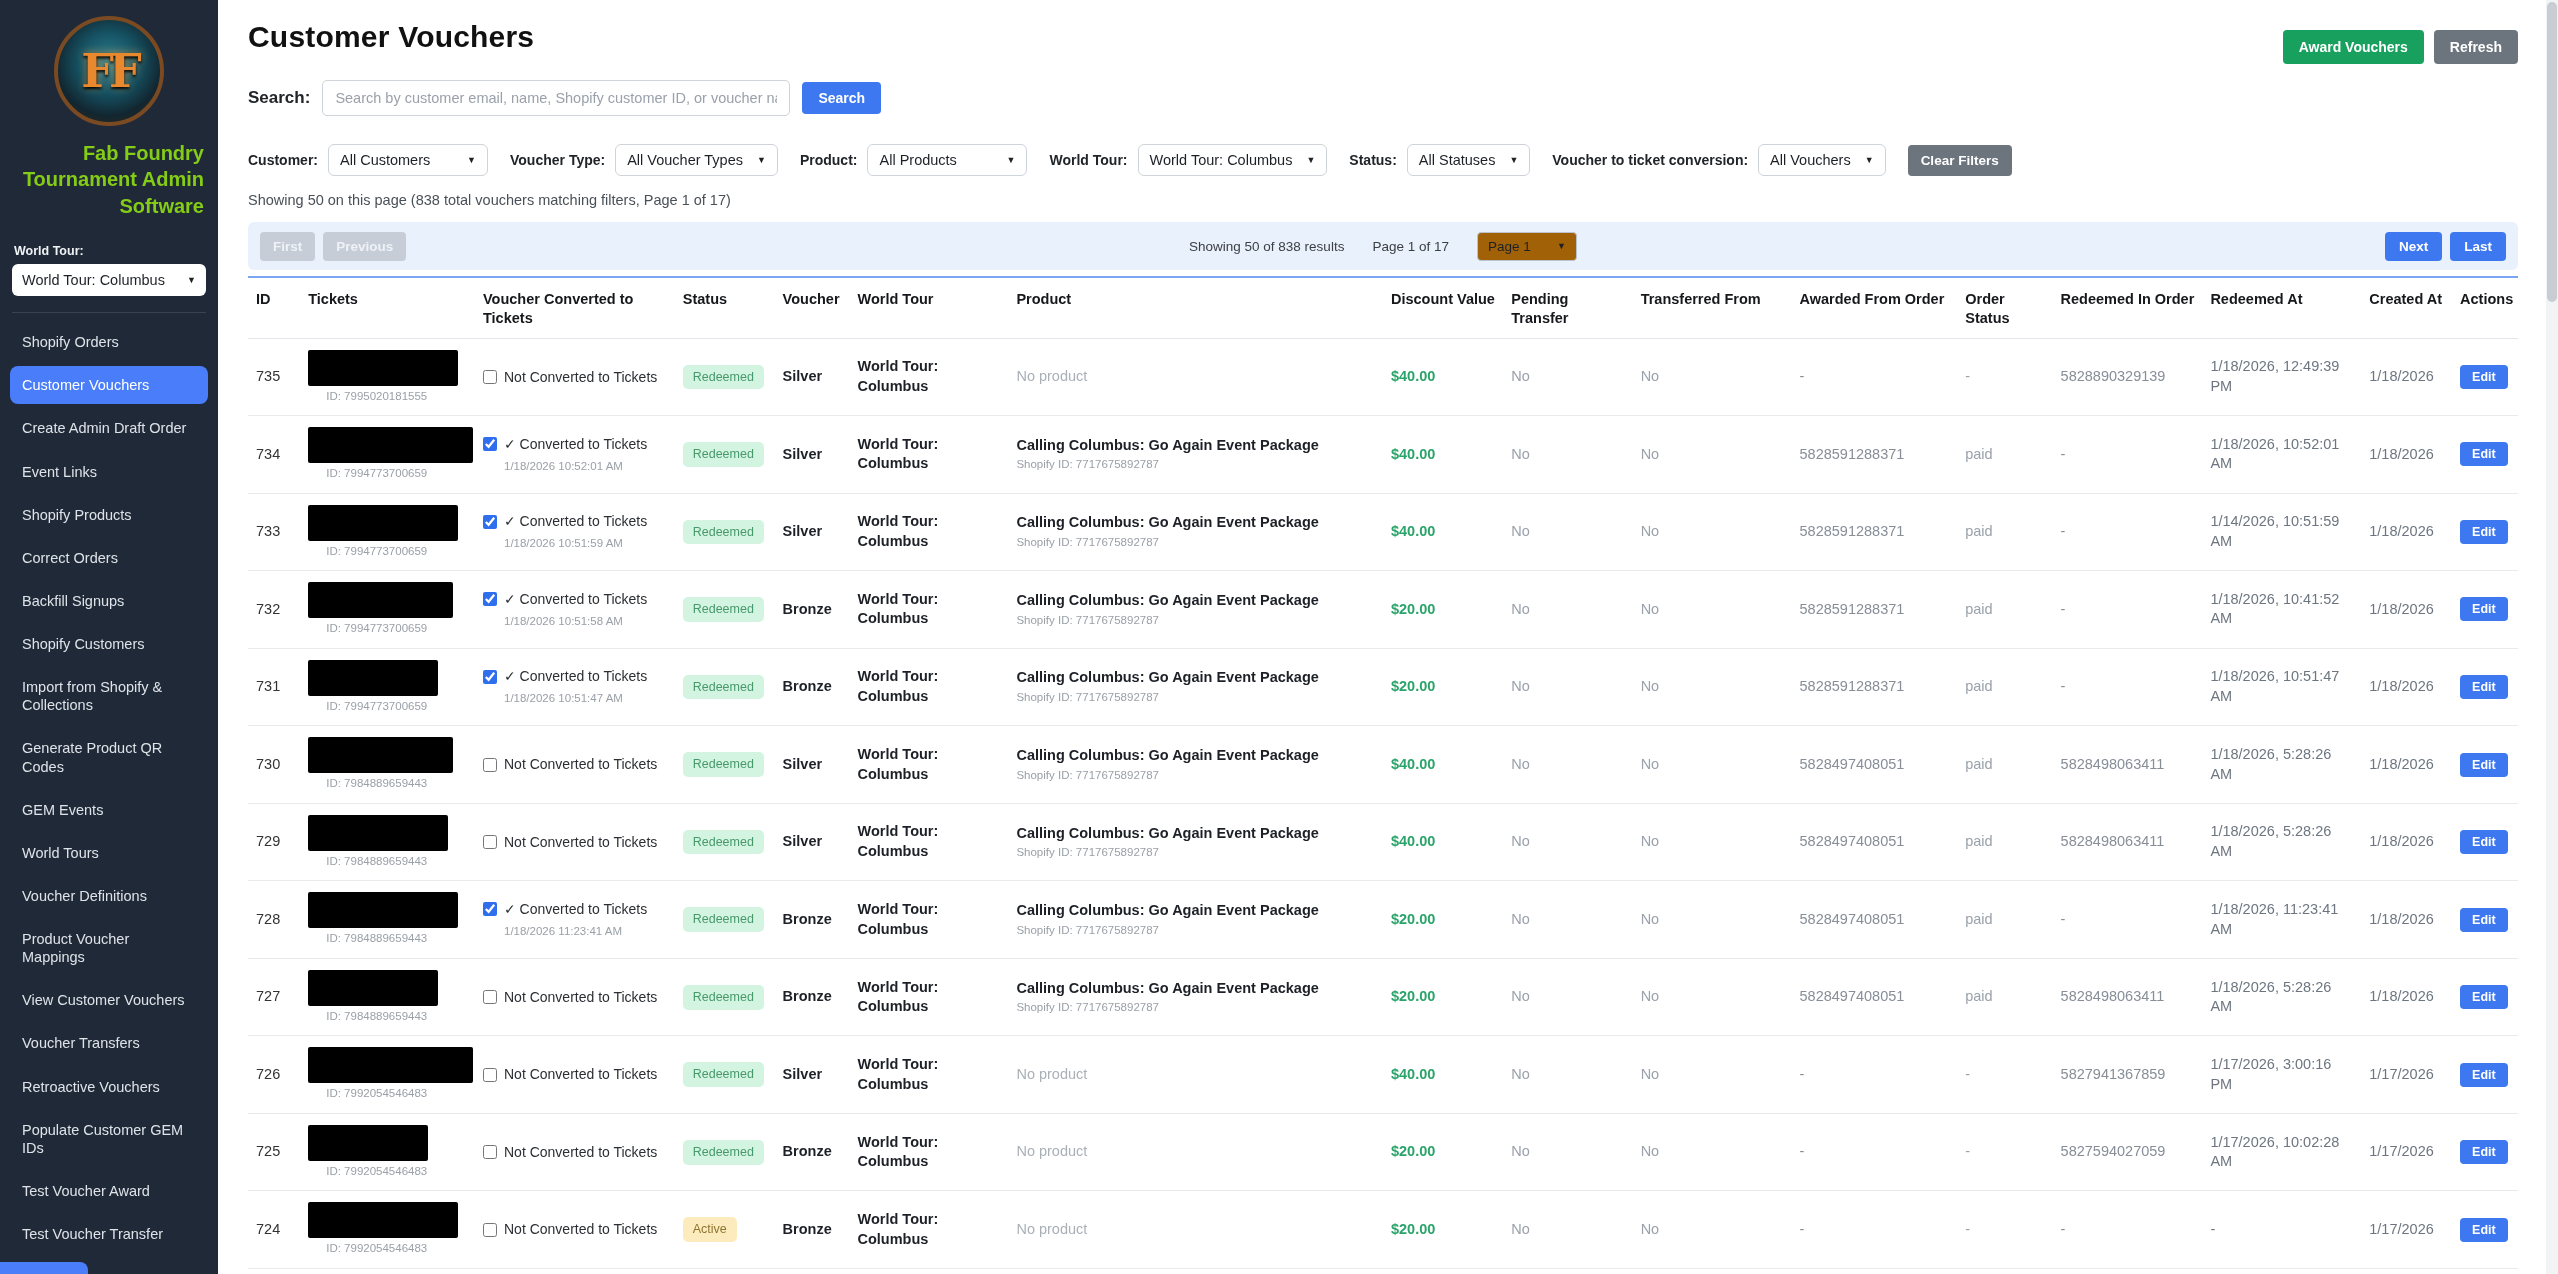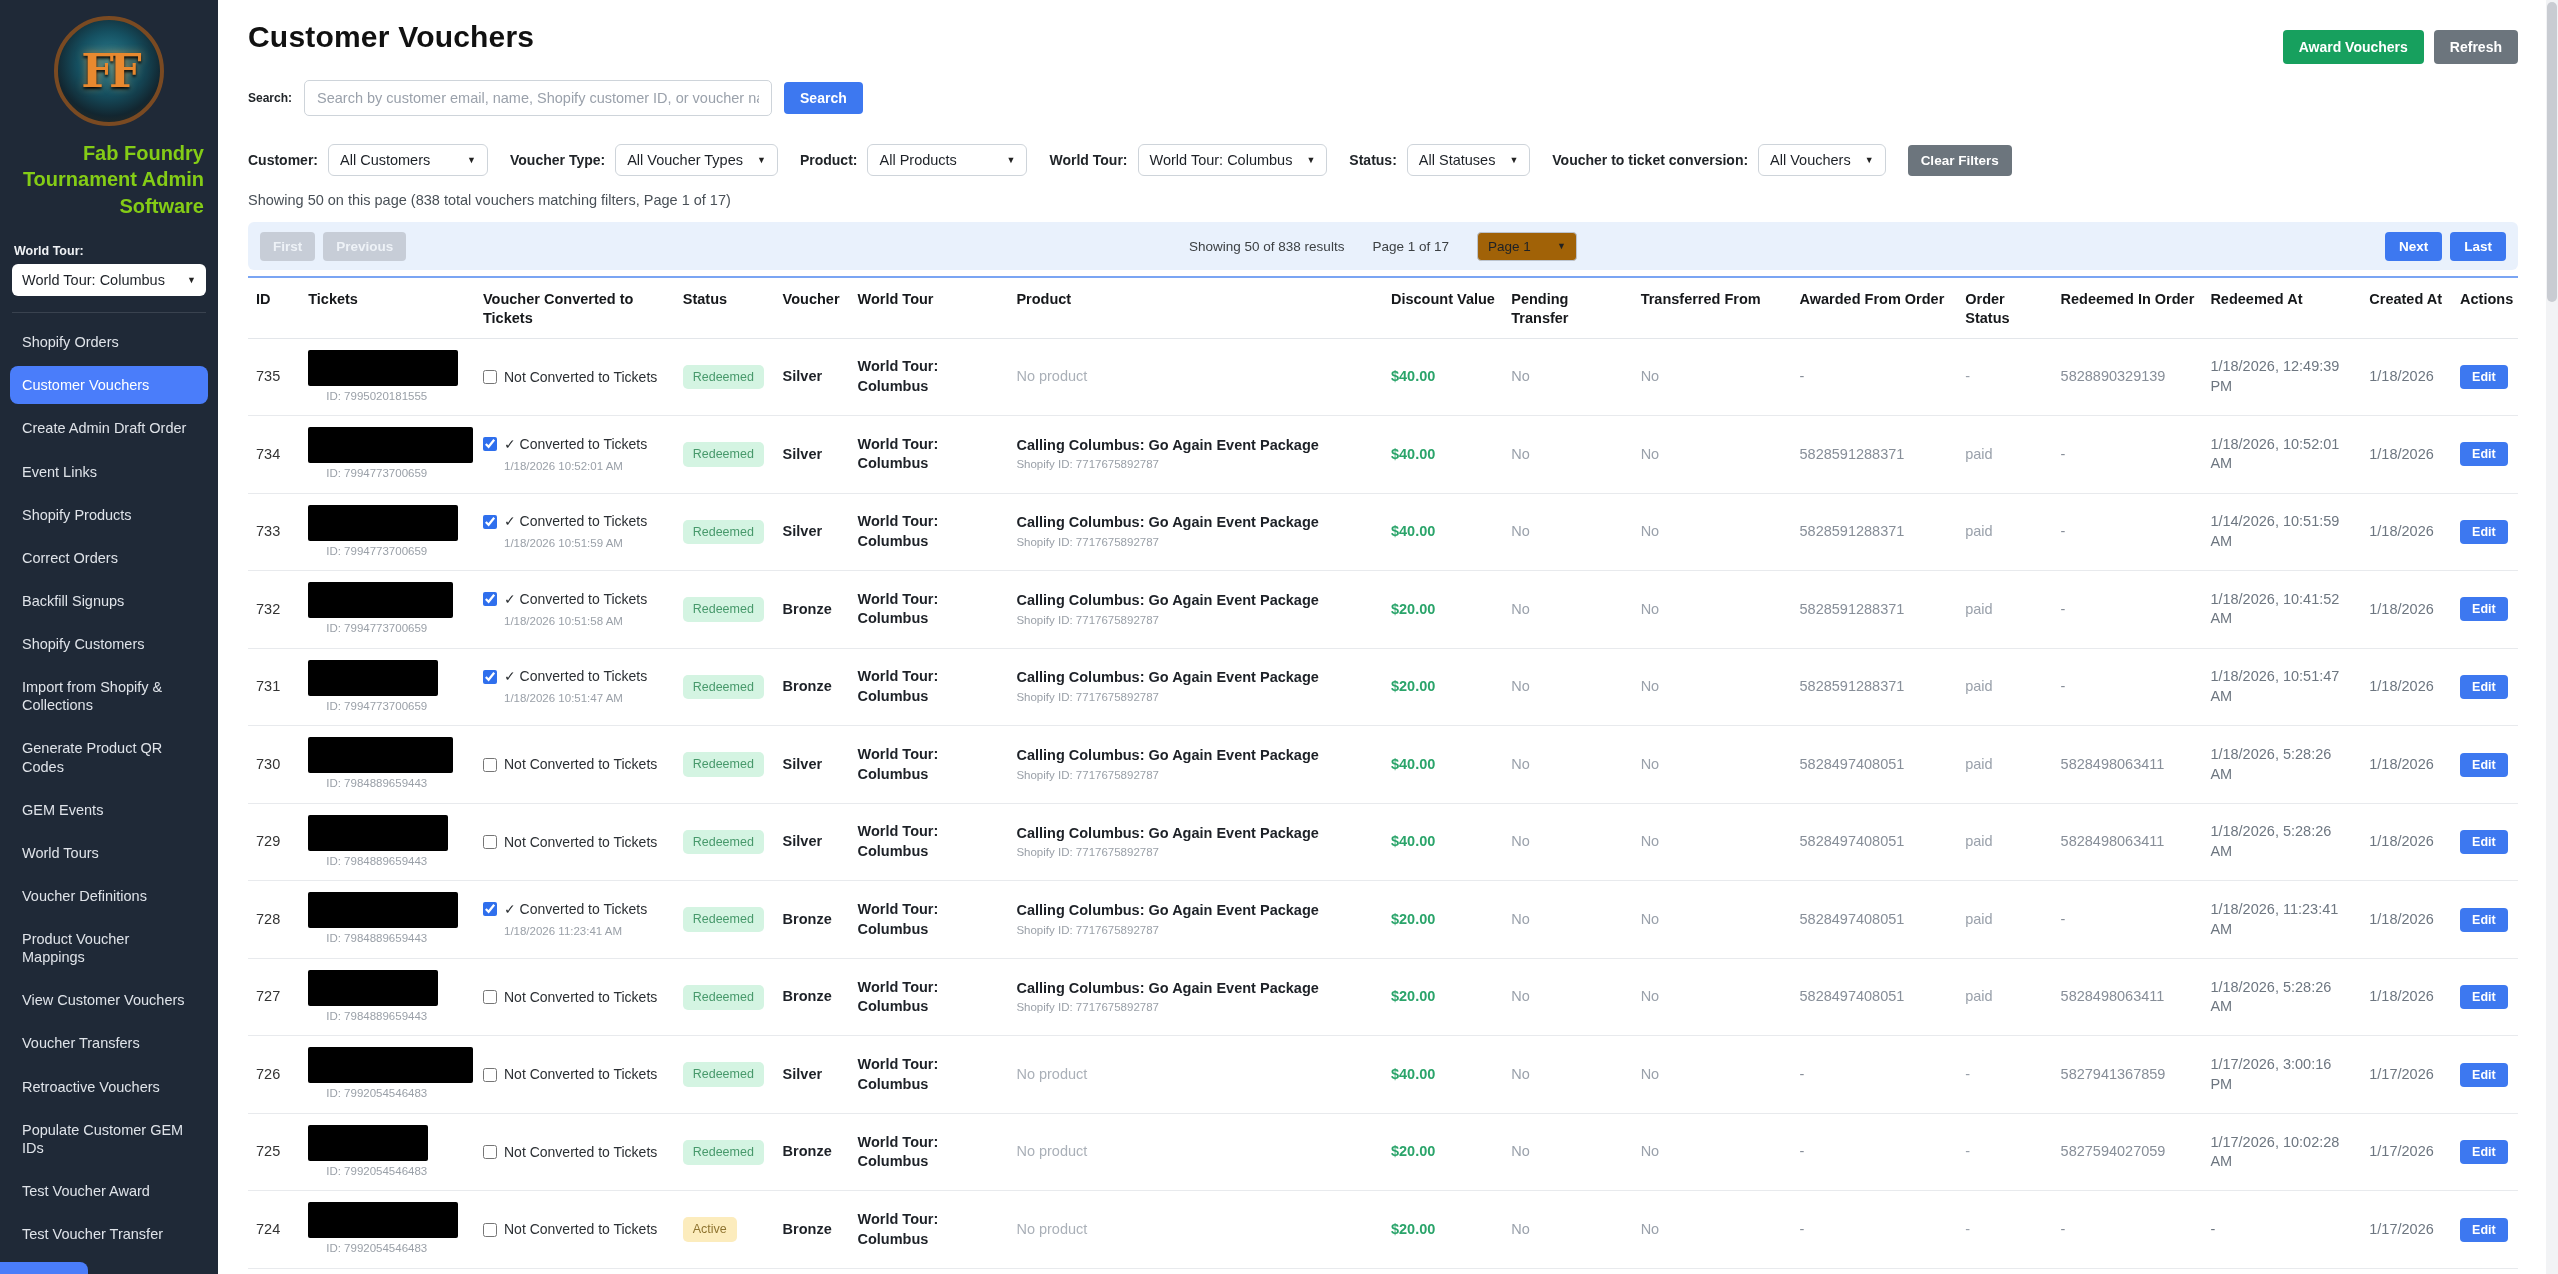--- a/index.html
+++ b/index.html
@@ -33,21 +33,21 @@
   
   .main { flex:1; padding:20px 40px 0 30px; position:relative; }
   .top-row { display:flex; align-items:flex-start; justify-content:space-between; margin-bottom:16px; }
   .page-title { font-size:30px; font-weight:bold; color:#111; margin:0; letter-spacing:.2px; }
   .top-btns { display:flex; gap:10px; margin-top:10px; }
   .btn { border:none; border-radius:4px; font-family:inherit; font-weight:bold; cursor:pointer; }
   .btn-green { background:#17a05e; color:#fff; font-size:14px; padding:9px 16px; }
   .btn-gray  { background:#6c757d; color:#fff; font-size:14px; padding:9px 16px; }
 
   .search-row { display:flex; align-items:center; margin-bottom:28px; }
-  .lbl { font-size:12px; font-weight:bold; color:#212529; }
+  .lbl { font-size:17px; font-weight:bold; color:#212529; }
   .search-input { width:468px; height:35px; border:1px solid #ced4da; border-radius:5px;
     padding:17px 12px; font-size:14.5px; margin-left:12px; font-family:inherit; color:#333; }
   .search-input::placeholder { color:#9aa1ab; }
   .btn-blue { background:#3d78f0; color:#fff; font-size:14px; padding:8px 16px; margin-left:12px; }
 
   .filters-row { display:flex; align-items:center; flex-wrap:nowrap; margin-bottom:16px; }
   .flabel { font-size:14px; font-weight:bold; color:#212529; margin:0 10px 0 0; white-space:nowrap; }
   .sel { background:#fff; border:1px solid #ced4da; border-radius:6px; padding:7px 11px;
     font-size:14.5px; color:#1d2127; display:flex; align-items:center; justify-content:space-between;
     min-width:160px; margin-right:22px; cursor:pointer; }

